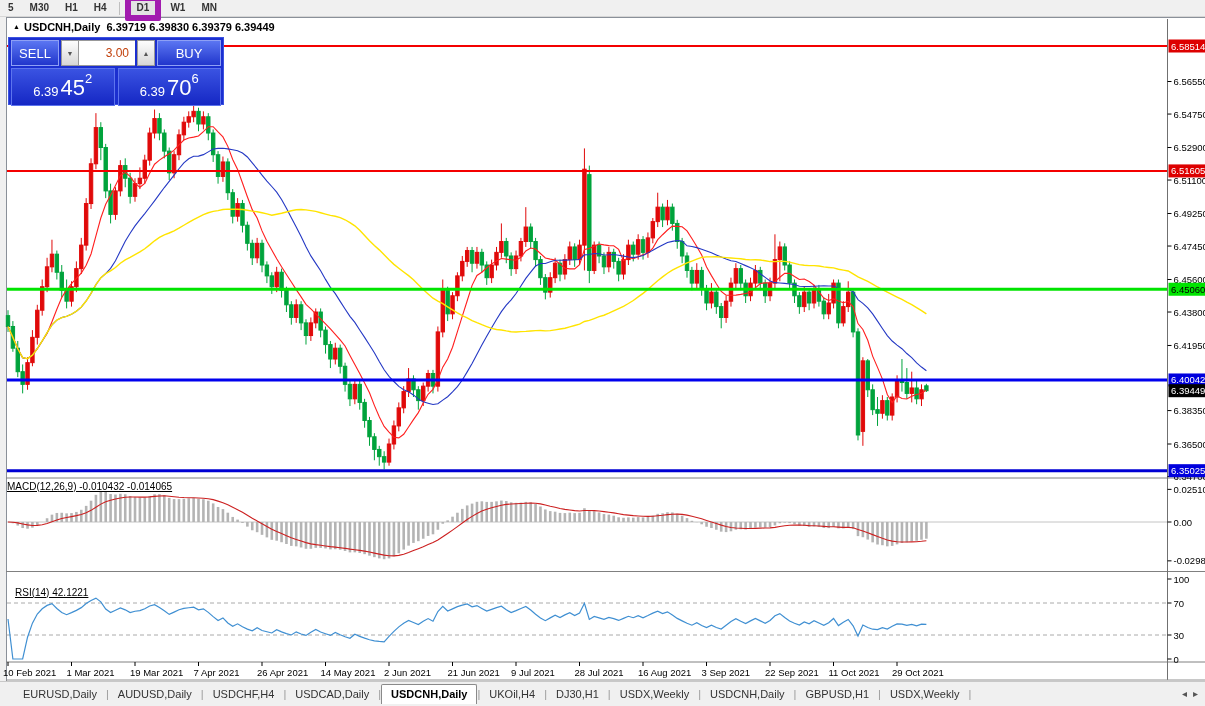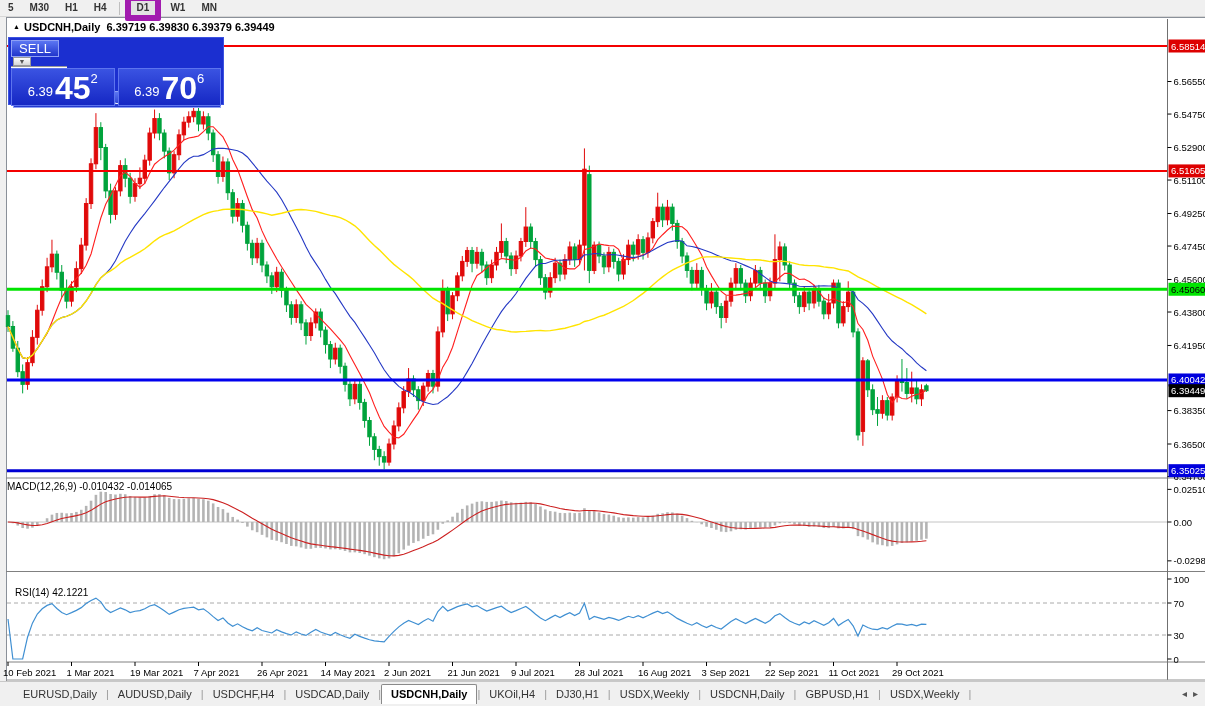--- a/index.html
+++ b/index.html
@@ -15,41 +15,41 @@
   
   .win-border{position:absolute;left:6px;top:17px;width:1198px;height:663px;background:#fff;
               border-left:1px solid #8a9099;border-top:1px solid #8a9099;z-index:1;}
   svg#chart-svg{position:absolute;left:0;top:0;z-index:2;}
   
   .chart-title{position:absolute;left:13px;top:21px;z-index:6;font-size:11px;font-weight:bold;color:#000;}
   .chart-title .tri{font-size:7px;vertical-align:2px;margin-right:4px;}
   
   .trade-panel{position:absolute;left:8px;top:37px;width:216px;height:68px;z-index:7;
                background:#1b2fd0;border:1px solid #3c52e0;box-sizing:border-box;padding:2px;}
-  .tp-row1{display:flex;height:26px;flex-direction:column;}
+  .tp-row1{display:flex;height:26px;}
   .tp-btn{background:linear-gradient(#5b76f2,#2136cc);border:1px solid #8ea0f5;color:#fff;
           font-size:13px;display:flex;align-items:center;justify-content:center;box-sizing:border-box;}
   .tp-sell{width:48px;}
   .tp-buy{flex:1;}
   .tp-spin{width:18px;background:linear-gradient(#fdfdfd,#d7d7d7);border:1px solid #999;
            color:#555;font-size:7px;display:flex;align-items:center;justify-content:center;box-sizing:border-box;margin-left:2px;}
   .tp-val{width:56px;background:#fff;border:1px solid #999;border-left:none;border-right:none;
           color:#c2410c;font-size:12px;display:flex;align-items:center;justify-content:flex-end;
           padding-right:6px;box-sizing:border-box;}
   .tp-buy{margin-left:2px;}
   .tp-row2{display:flex;height:38px;margin-top:2px;}
   .tp-price{flex:1;background:linear-gradient(#3a53e2,#1527c4);border:1px solid #5d74ee;
             color:#fff;display:flex;align-items:flex-end;justify-content:center;
             padding-bottom:2px;box-sizing:border-box;}
   .tp-price + .tp-price{margin-left:3px;}
   .tp-small{font-size:13px;line-height:22px;margin-right:2px;text-align:center;}
-  .tp-big{font-size:32px;line-height:30px;font-weight:bold;}
+  .tp-big{font-size:22px;line-height:30px;}
   .tp-sup{font-size:13px;line-height:13px;align-self:flex-start;margin-top:3px;}
   
-  .ind-label{position:absolute;z-index:5;font-size:10px;color:#000;}
+  .ind-label{position:absolute;z-index:5;font-size:10px;color:#000;text-decoration:underline;}
   
   .tabbar{position:absolute;left:0;top:681px;width:1205px;height:22px;background:#f0f0f0;
           border-top:1px solid #c8c8c8;display:flex;align-items:flex-end;z-index:10;font-size:11px;color:#333;}
   .tab{padding:3px 9px 4px 9px;white-space:nowrap;cursor:default;}
   .tab.active{background:#fff;border:1px solid #8a8a8a;border-bottom:none;font-weight:bold;
               border-radius:2px 2px 0 0;color:#000;}
   .tab-sep{color:#999;padding-bottom:4px;}
   .tab-arrows{position:absolute;right:4px;bottom:5px;color:#555;font-size:10px;}
   .tab-arrows span{padding:0 3px;}
 </style>

